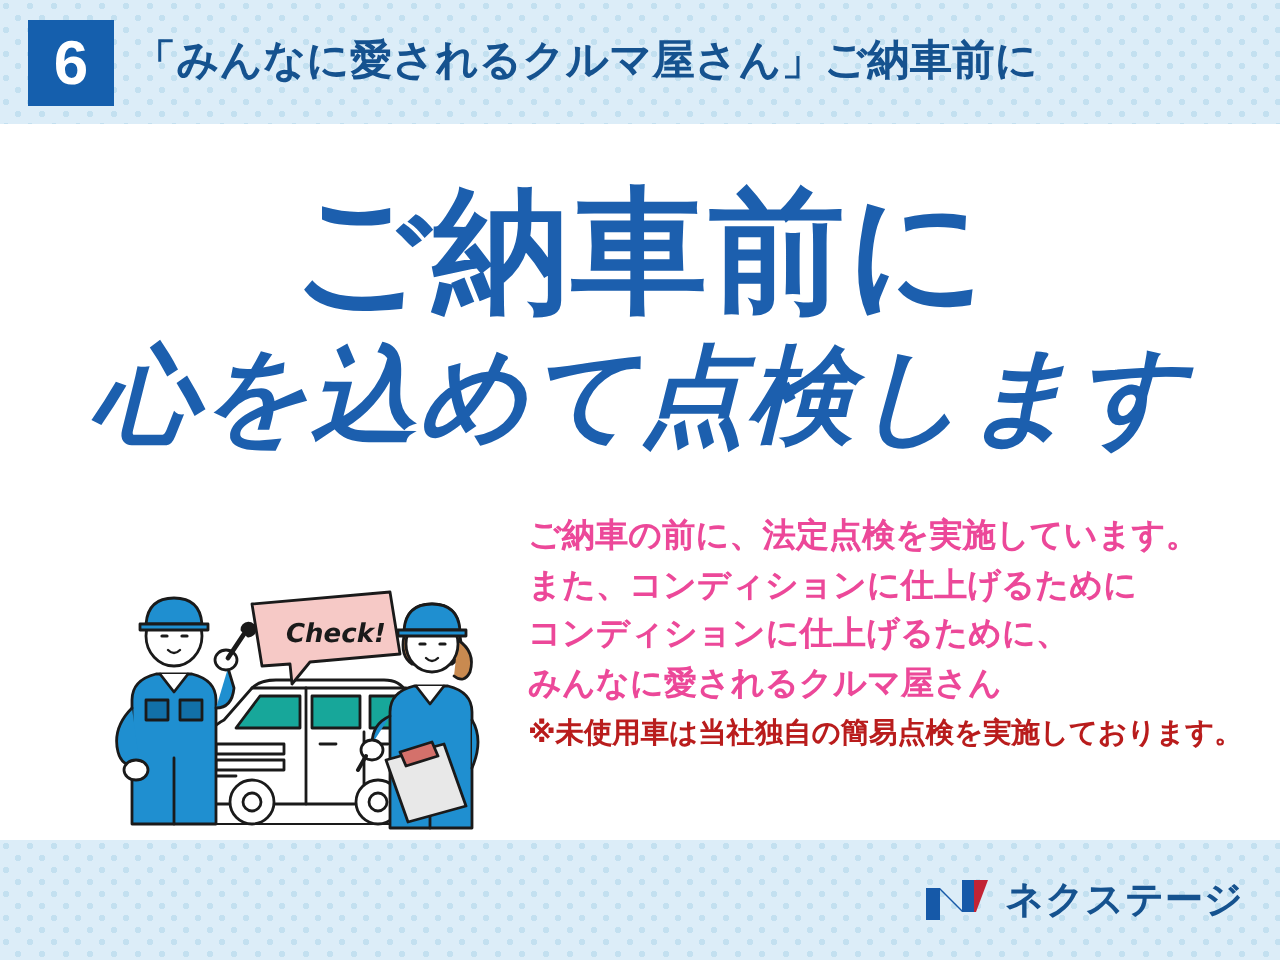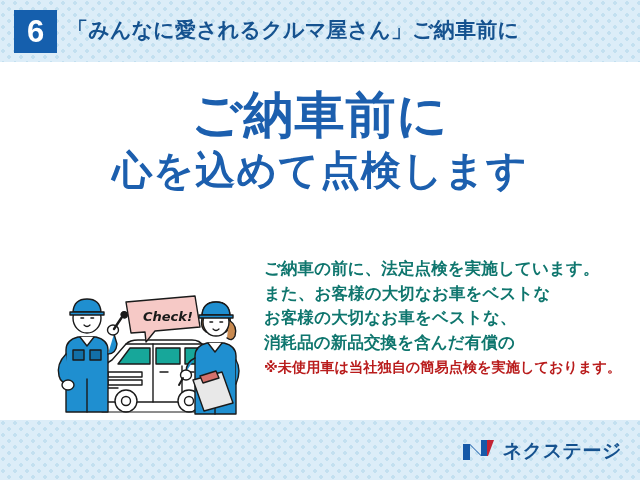--- a/index.html
+++ b/index.html
@@ -76,40 +76,41 @@
     top: 24px;
     width: 640px;
     text-align: center;
     color: #1c5fae;
     font-weight: bold;
     line-height: 1.18;
     letter-spacing: 1px;
   }
   .headline .line1 {
     display: block;
-    font-size: 50px;
+    font-size: 68px;
   }
   .headline .line2 {
     display: block;
-    font-size: 40px;
+    font-size: 53px;
     margin-top: 2px;
+    font-style: italic;
   }
 
   
   .body-copy {
     position: absolute;
     left: 264px;
     top: 194px;
     width: 360px;
   }
   .body-copy .bline {
     display: block;
     font-size: 16.5px;
     line-height: 24.5px;
-    color: #0f766e;
+    color: #ec4899;
     font-weight: bold;
     white-space: nowrap;
     letter-spacing: 0.1px;
   }
   .body-copy .note {
     display: block;
     font-size: 14.2px;
     line-height: 23px;
     color: #b91c1c;
     font-weight: bold;
@@ -281,23 +282,23 @@
             <path d="M74 18 L143 12 L148 43 L103 47 L94 58 L93 48 L79 49 Z" fill="#f6c9c6"></path>
             <text class="check-text" x="91" y="37" stroke="none">Check!</text>
           </g>
 
         </g>
       </svg>
     </div>
 
     <div class="body-copy">
       <span class="bline">ご納車の前に、法定点検を実施しています。</span>
-      <span class="bline">また、お客様の大切なお車をベストな</span>
-      <span class="bline">お客様の大切なお車をベストな、</span>
-      <span class="bline">消耗品の新品交換を含んだ有償の</span>
+      <span class="bline">また、コンディションに仕上げるために</span>
+      <span class="bline">コンディションに仕上げるために、</span>
+      <span class="bline">みんなに愛されるクルマ屋さん</span>
       <span class="note">※未使用車は当社独自の簡易点検を実施しております。</span>
     </div>
 
   </div>
 
   <div class="footer-logo">
     <span class="mark">
       <svg viewBox="0 0 34 24" xmlns="http://www.w3.org/2000/svg">
         <path d="M1 22 L1 6 L8 6 L19 17 L19 2 L25 2 L25 18 L19 18 L8 7 L8 22 Z" fill="#1659a8"></path>
         <path d="M25 2 L32 2 L26 18 L25 18 Z" fill="#c22334"></path>

